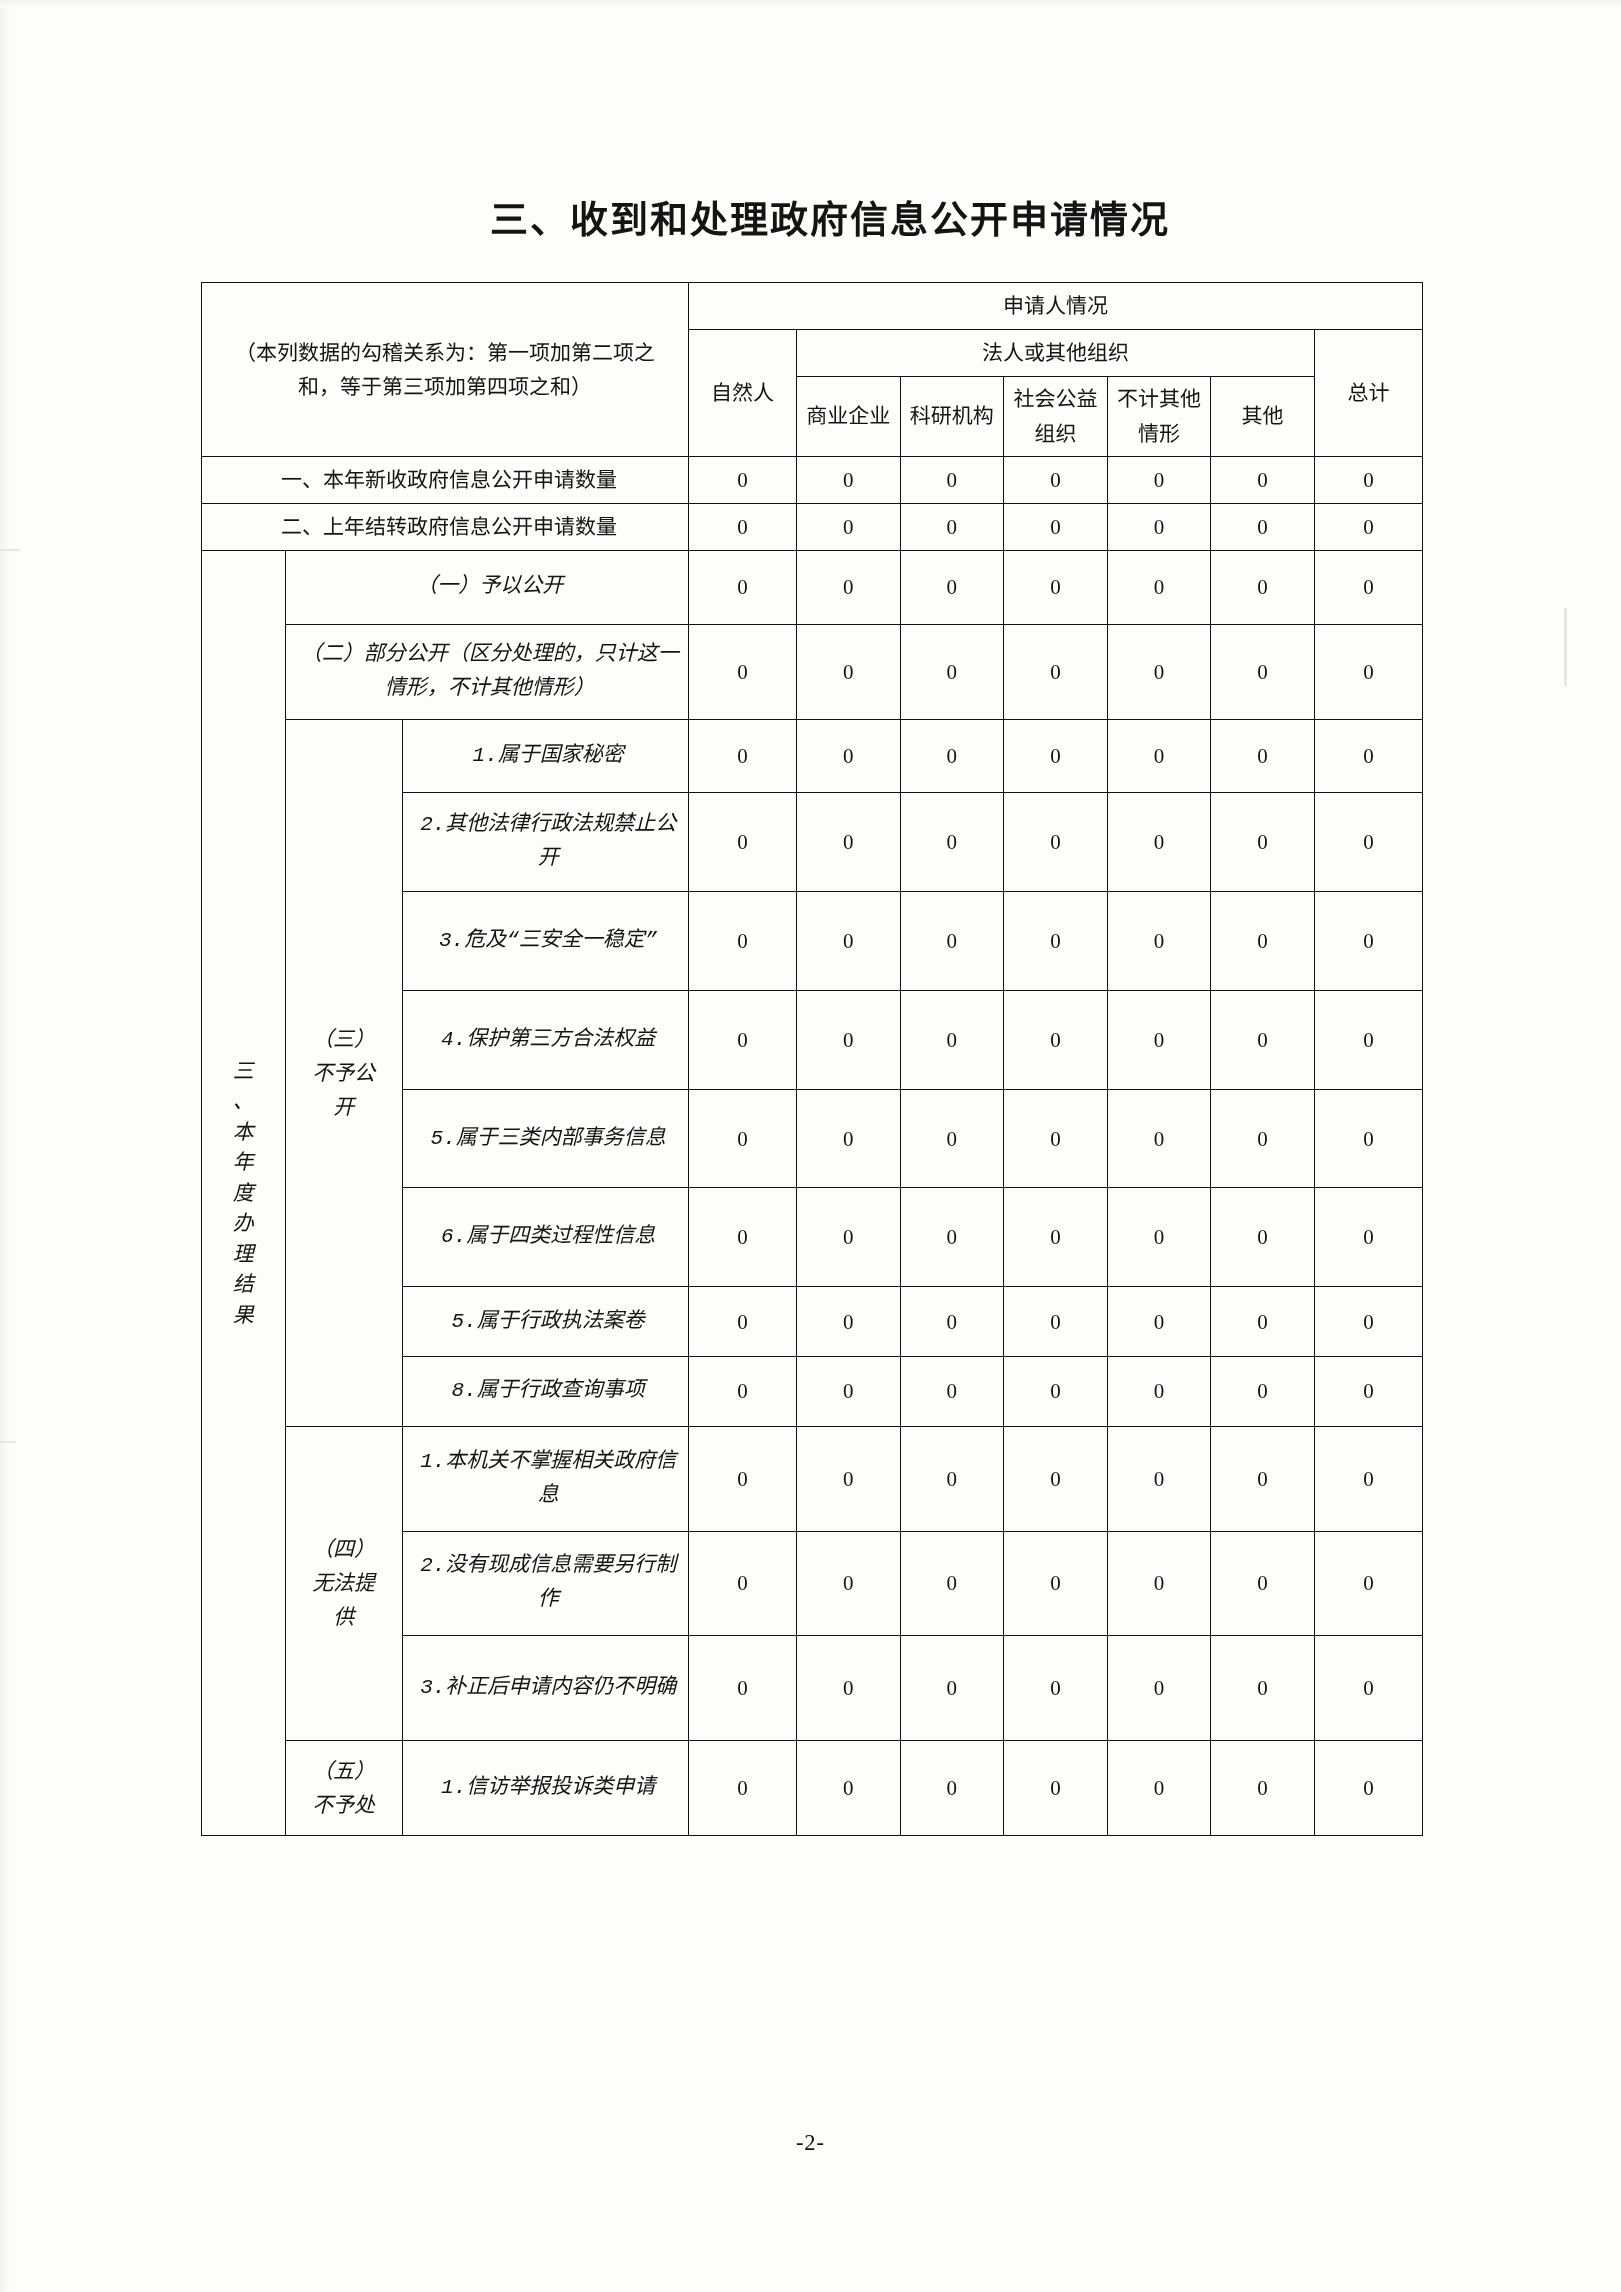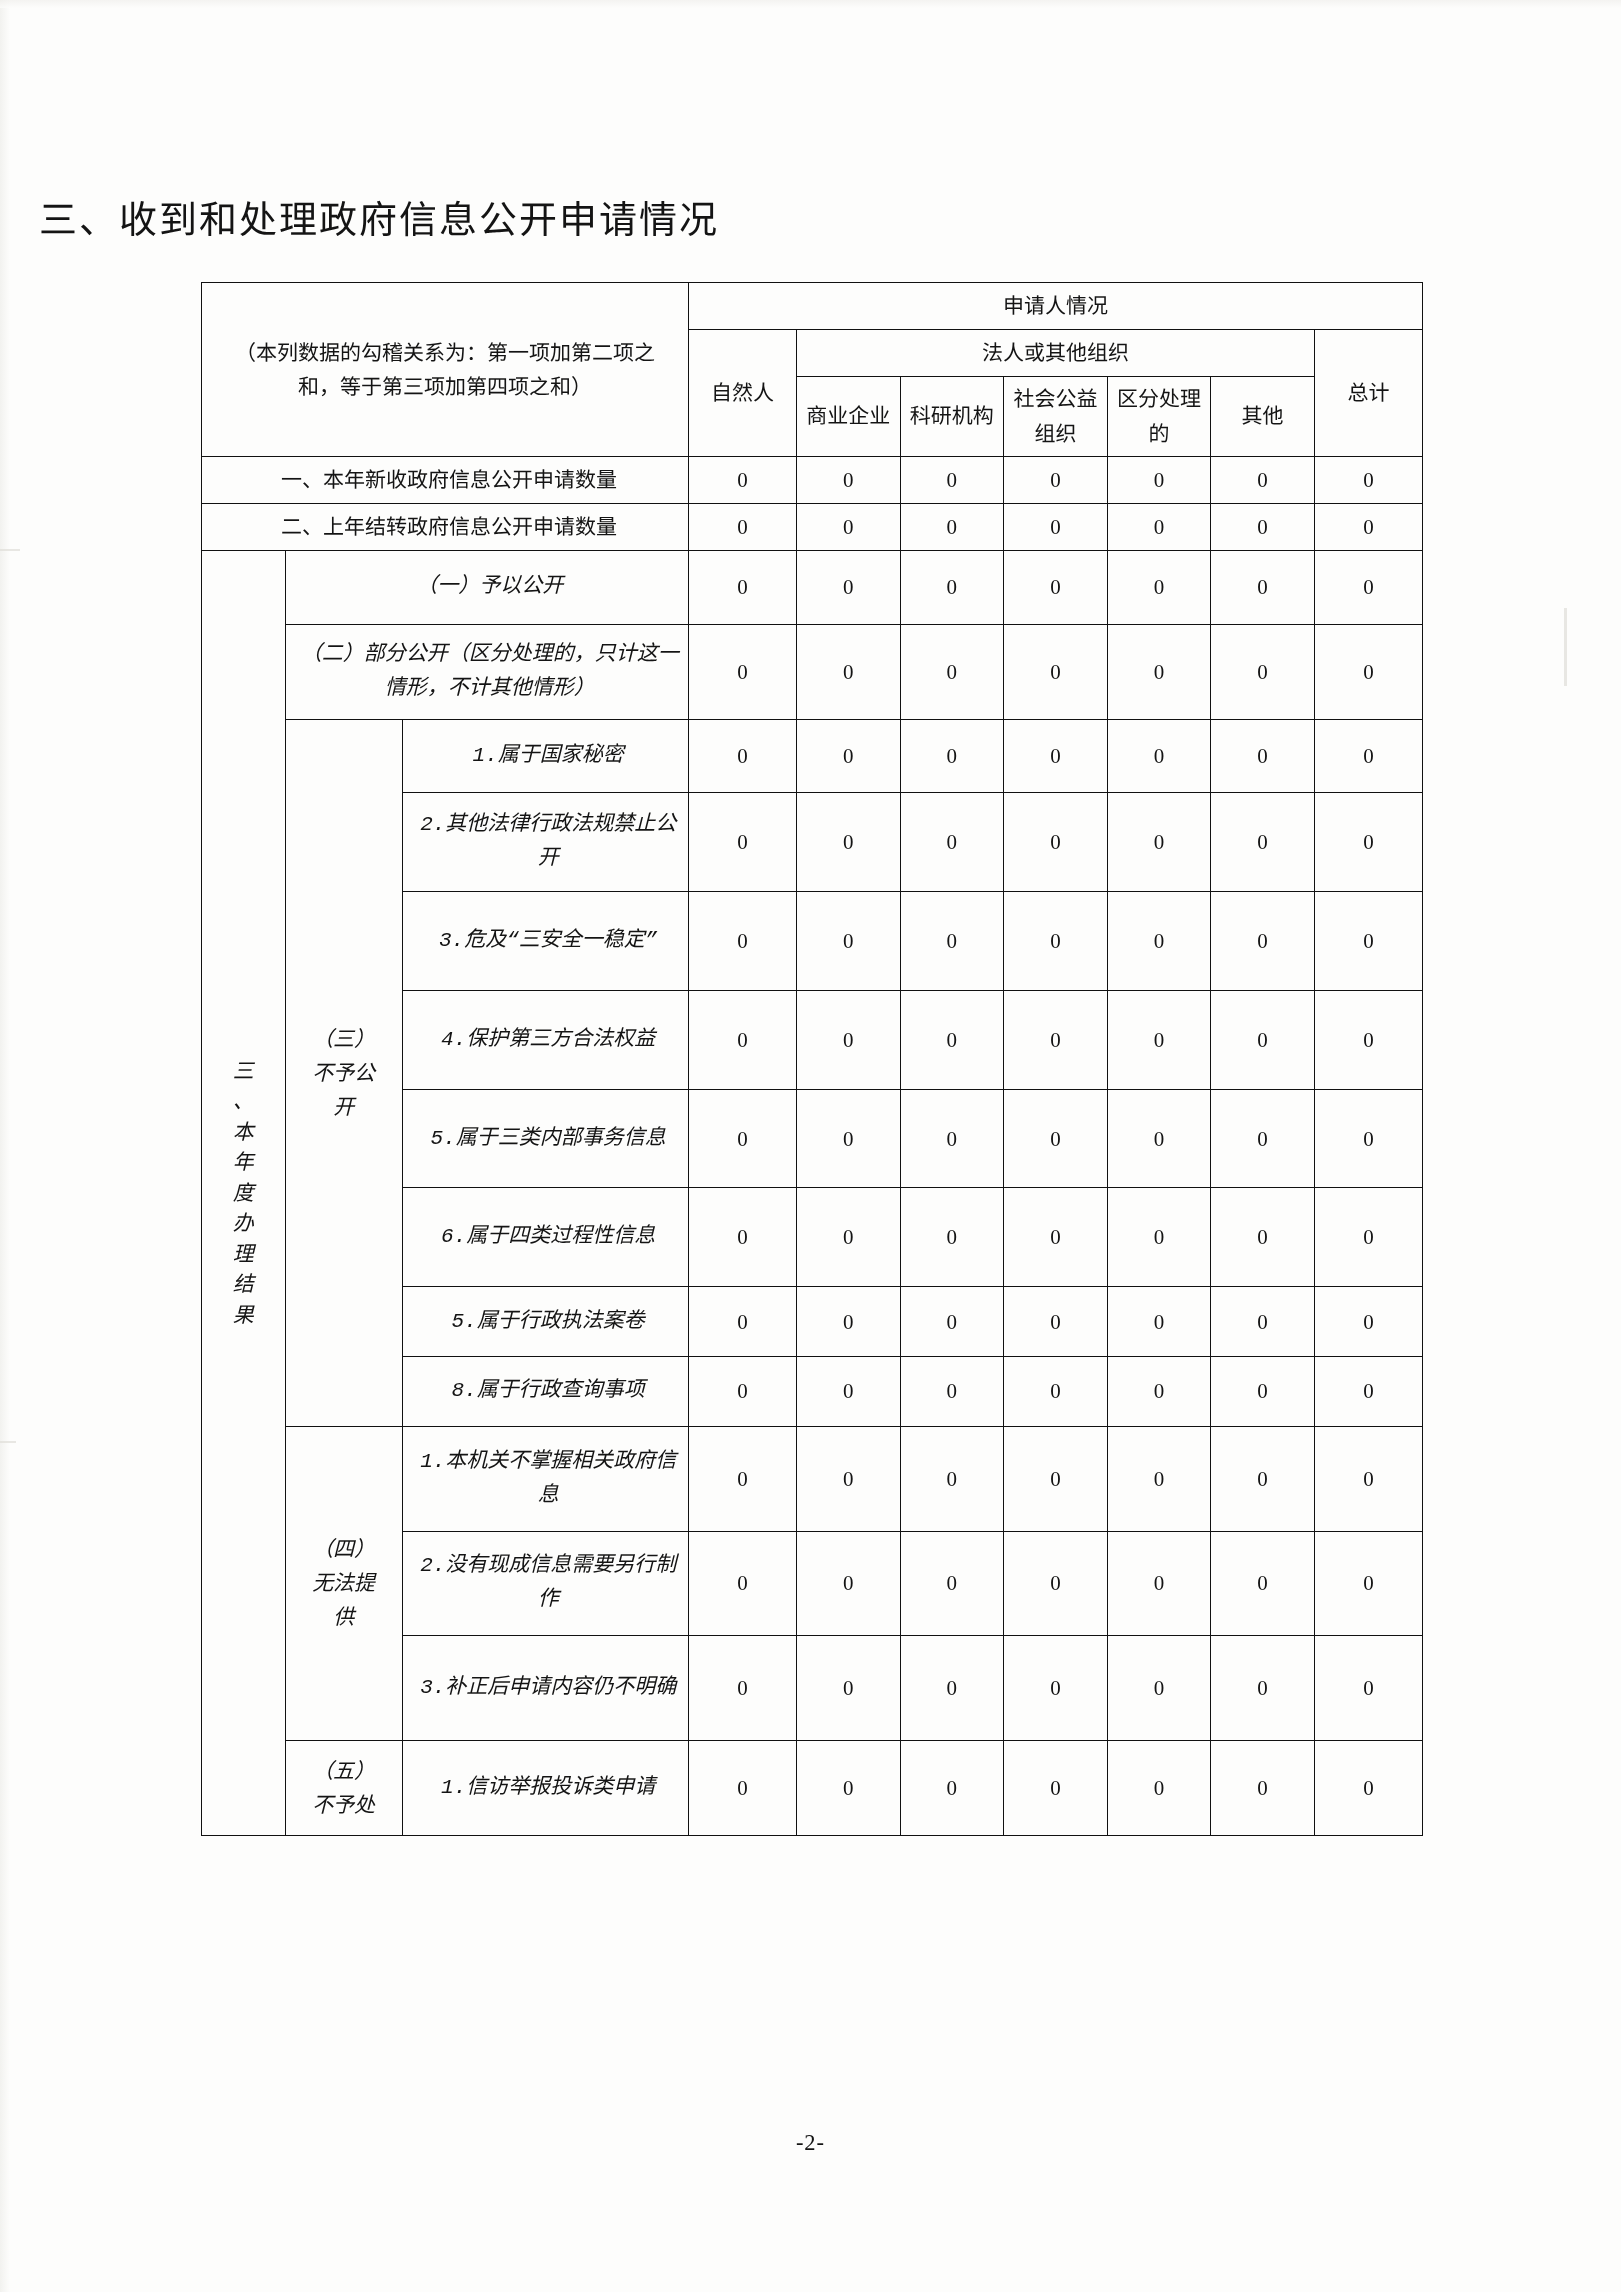--- a/index.html
+++ b/index.html
@@ -19,23 +19,23 @@
   
   .scan-edge-l{position:absolute;left:0;top:0;width:9.8px;height:100%;
      background:linear-gradient(90deg,#efefec 0%,#fdfdfc 100%);opacity:.8;}
   .scan-edge-t{position:absolute;left:0;top:0;width:100%;height:7.8px;
      background:linear-gradient(180deg,#f0efec 0%,#fdfdfc 100%);opacity:.7;}
   .scan-mark{position:absolute;background:#dddbd6;opacity:.65;}
 
   .title{
     position:absolute;
     top:189px;left:0;width:100%;
-    text-align:left;
+    text-align:center;
     font-family:"Liberation Sans","DejaVu Sans",sans-serif;
-    font-weight:400;
+    font-weight:700;
     font-size:38px;
     letter-spacing:2px;
     padding-left:39px;
     box-sizing:border-box;
   }
 
   .table-wrap{
     position:absolute;
     top:282px;left:201px;
     width:1222px;
@@ -154,21 +154,21 @@
         <tr>
           <td class="hdr-c" rowspan="2">自然人</td>
           <td class="hdr-c" colspan="5">法人或其他组织</td>
           <td class="hdr-c" rowspan="2">总计</td>
         </tr>
 
         <tr>
           <td class="hdr-sub">商业企业</td>
           <td class="hdr-sub">科研机构</td>
           <td class="hdr-sub">社会公益组织</td>
-          <td class="hdr-sub">区分处理的</td>
+          <td class="hdr-sub">不计其他情形</td>
           <td class="hdr-sub">其他</td>
         </tr>
 
         <tr>
           <td class="rowlabel" colspan="3">一、本年新收政府信息公开申请数量</td>
           <td class="num">0</td>
           <td class="num">0</td>
           <td class="num">0</td>
           <td class="num">0</td>
           <td class="num">0</td>

